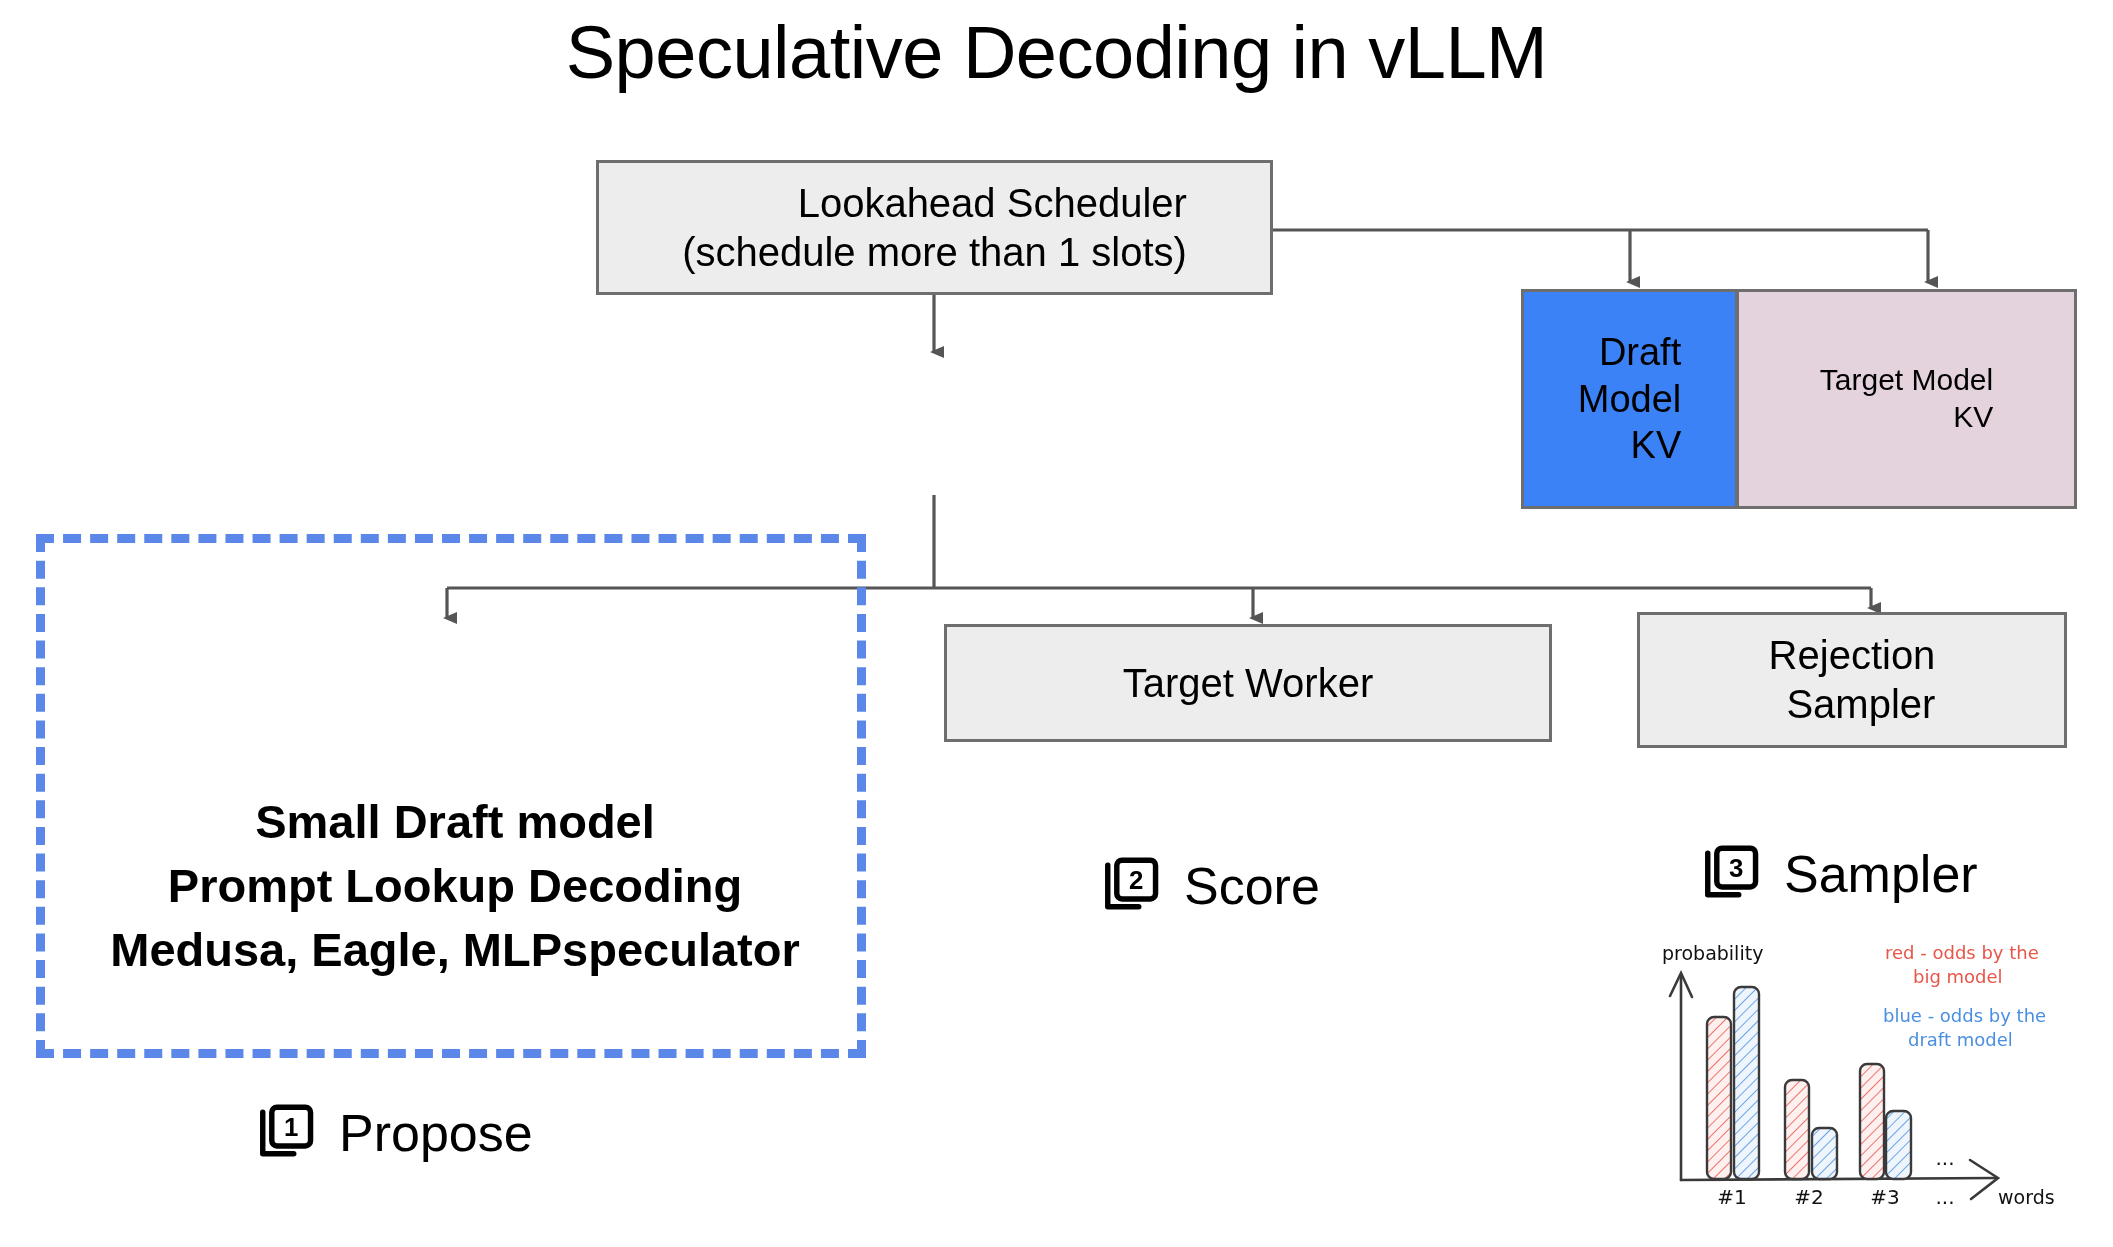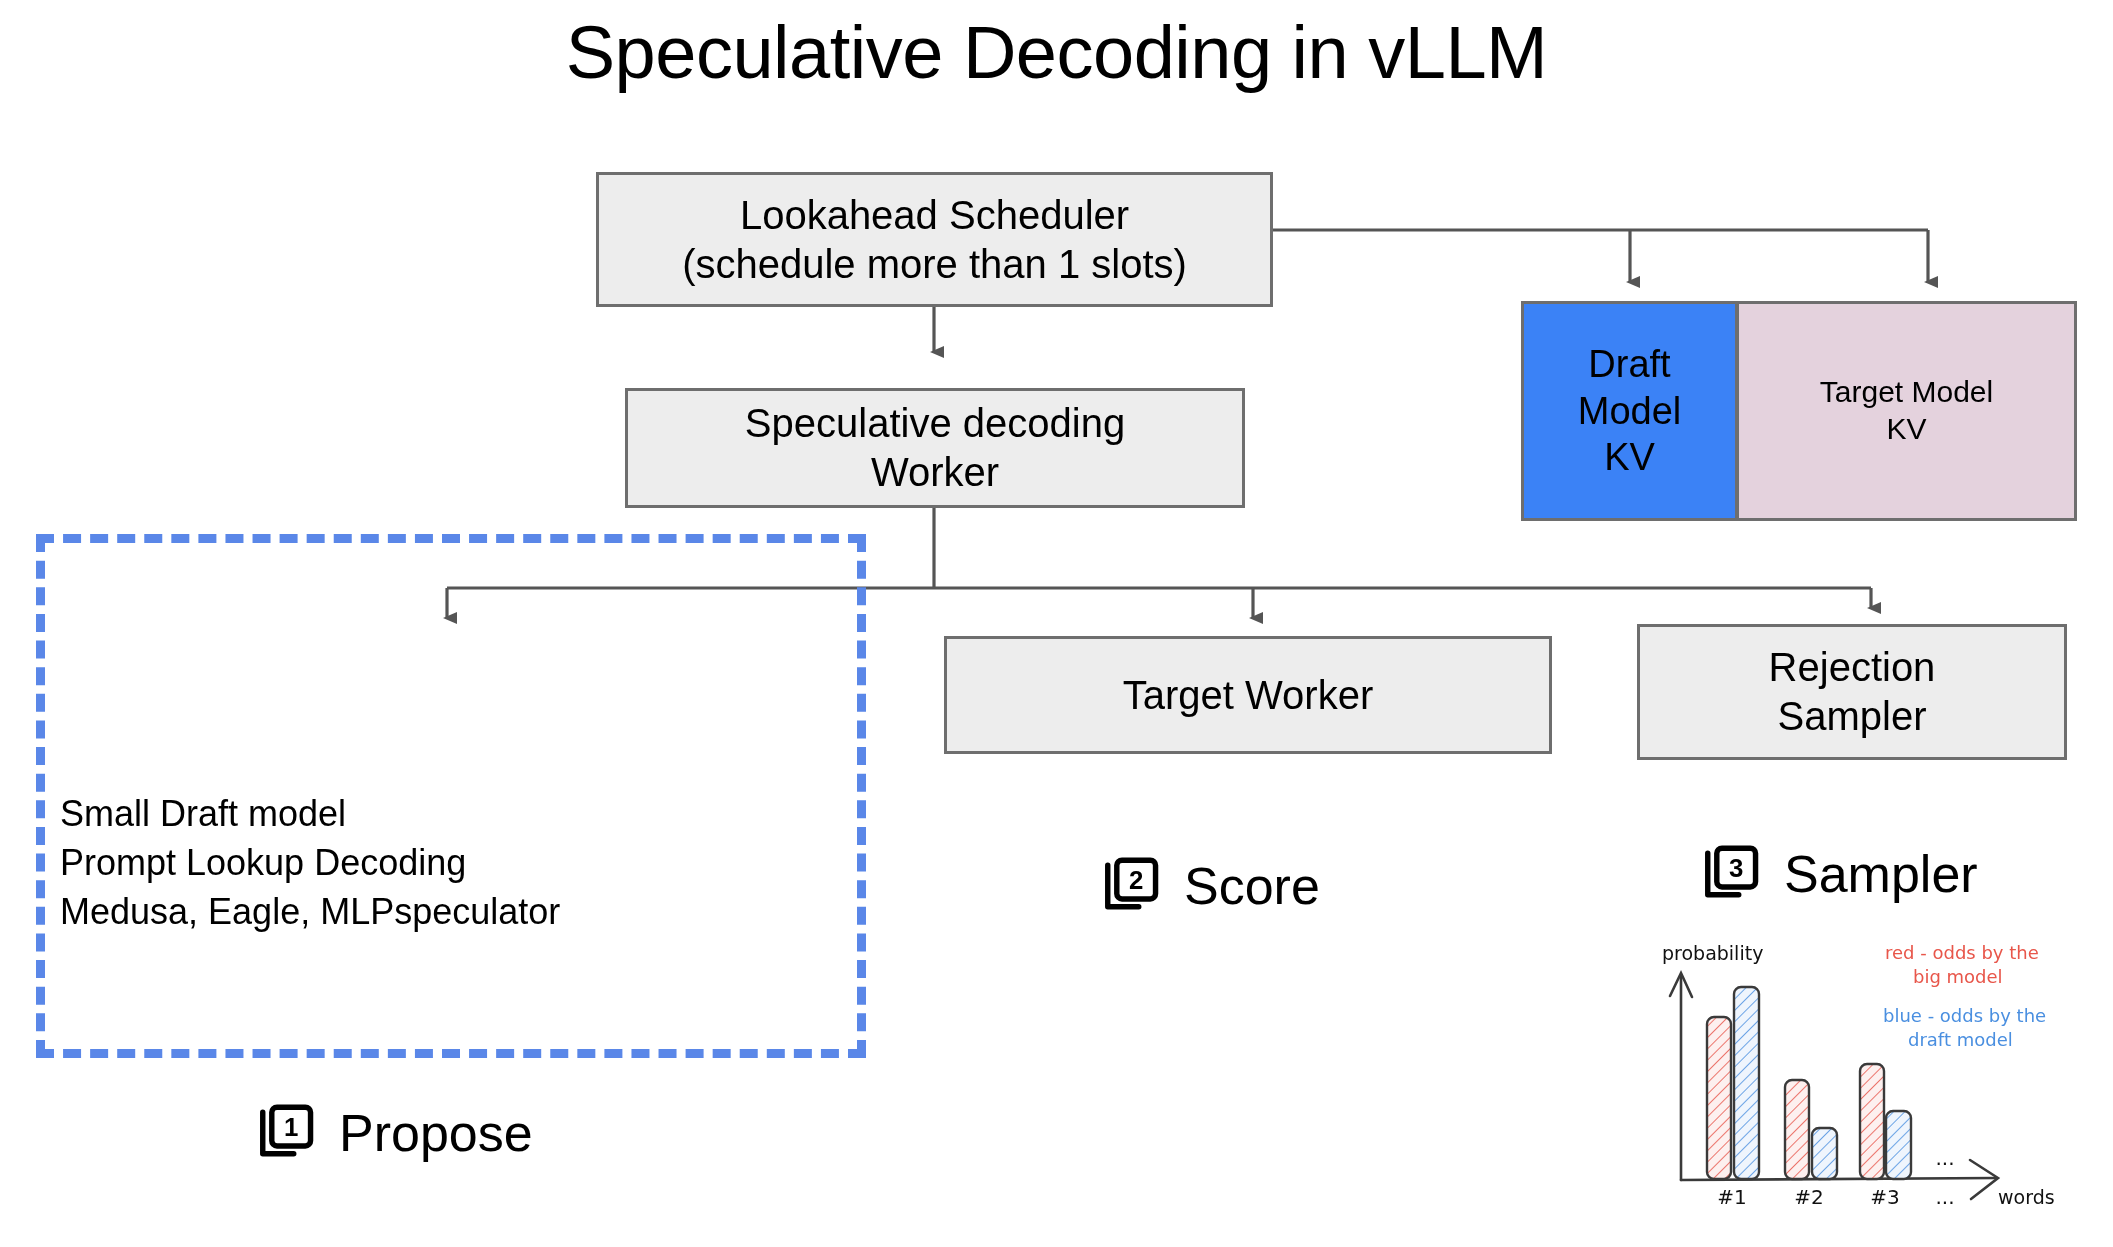--- a/index.html
+++ b/index.html
@@ -24,42 +24,43 @@
     line-height:1.05;
   }
 
   .box {
     position:absolute;
     background:#ededed;
     border:3px solid #6e6e6e;
     display:flex;
     align-items:center;
     justify-content:center;
-    text-align:center;
+    text-align:right;
     font-size:40px;
     line-height:1.22;
     color:#000;
     padding:4px 10px;
     white-space:pre-line;
-    margin-top:12px;
   }
   .box.kv-blue { background:#3b82f6; border-right-width:2px; }
   .box.kv-pink { background:#e4d2dd; border-left-width:2px; }
 
   .dashed-region {
     position:absolute;
     border:9px dashed #5a87e8;
     background:transparent;
   }
 
   .note {
     position:absolute;
-    font-size:36px;
+    text-align:center;
+    font-size:47px;
     line-height:1.36;
     white-space:pre-line;
+    font-weight:bold;
   }
 
   
   .step { position:absolute; display:flex; align-items:center; gap:22px; }
   .step .badge { width:62px; height:62px; flex:0 0 auto; }
   .step .step-label { font-size:52px; line-height:1; }
 
   svg.wires { position:absolute; inset:0; width:2113px; height:1247px; pointer-events:none; }
 
   
@@ -93,22 +94,20 @@
       <path d="M1253,588 L1253,618" marker-end="url(#ah)"></path>
       <path d="M1871,588 L1871,608" marker-end="url(#ah)"></path>
     </g>
   </svg>
 
   <div class="dashed-region" style="left:36px; top:534px; width:830px; height:524px;"></div>
 
   <div class="box" style="left:596px; top:160px; width:677px; height:135px;">Lookahead Scheduler
 (schedule more than 1 slots)</div>
 
-  <div class="box" style="left:625px; top:376px; width:620px; height:120px;">Speculative decoding
-Worker</div>
 
   <div class="box kv-blue" style="left:1521px; top:289px; width:216px; height:220px; font-size:38px;">Draft
 Model
 KV</div>
 
   <div class="box kv-pink" style="left:1737px; top:289px; width:340px; height:220px; font-size:30px;">Target Model
 KV</div>
 
 
   <div class="box" style="left:944px; top:624px; width:608px; height:118px;">Target Worker</div>

